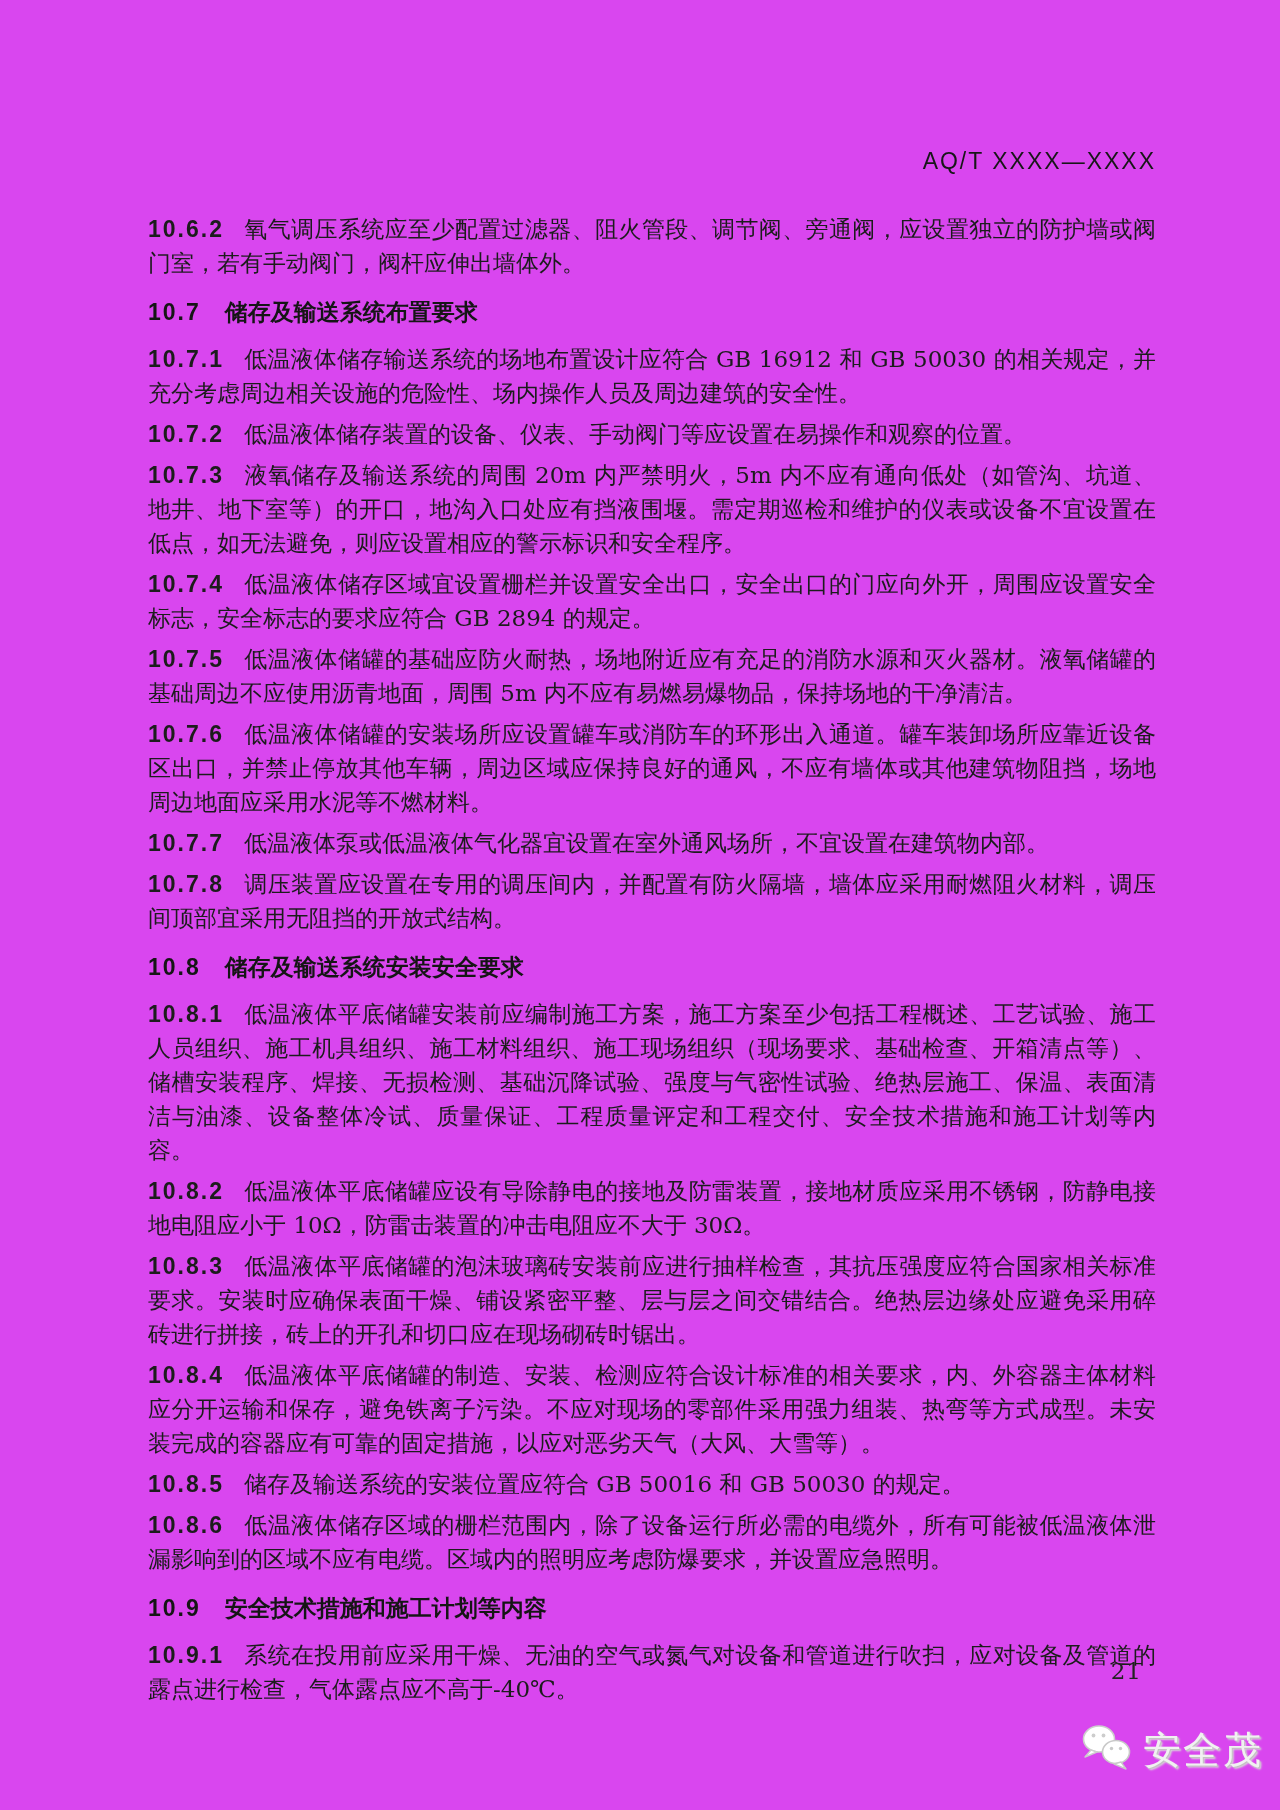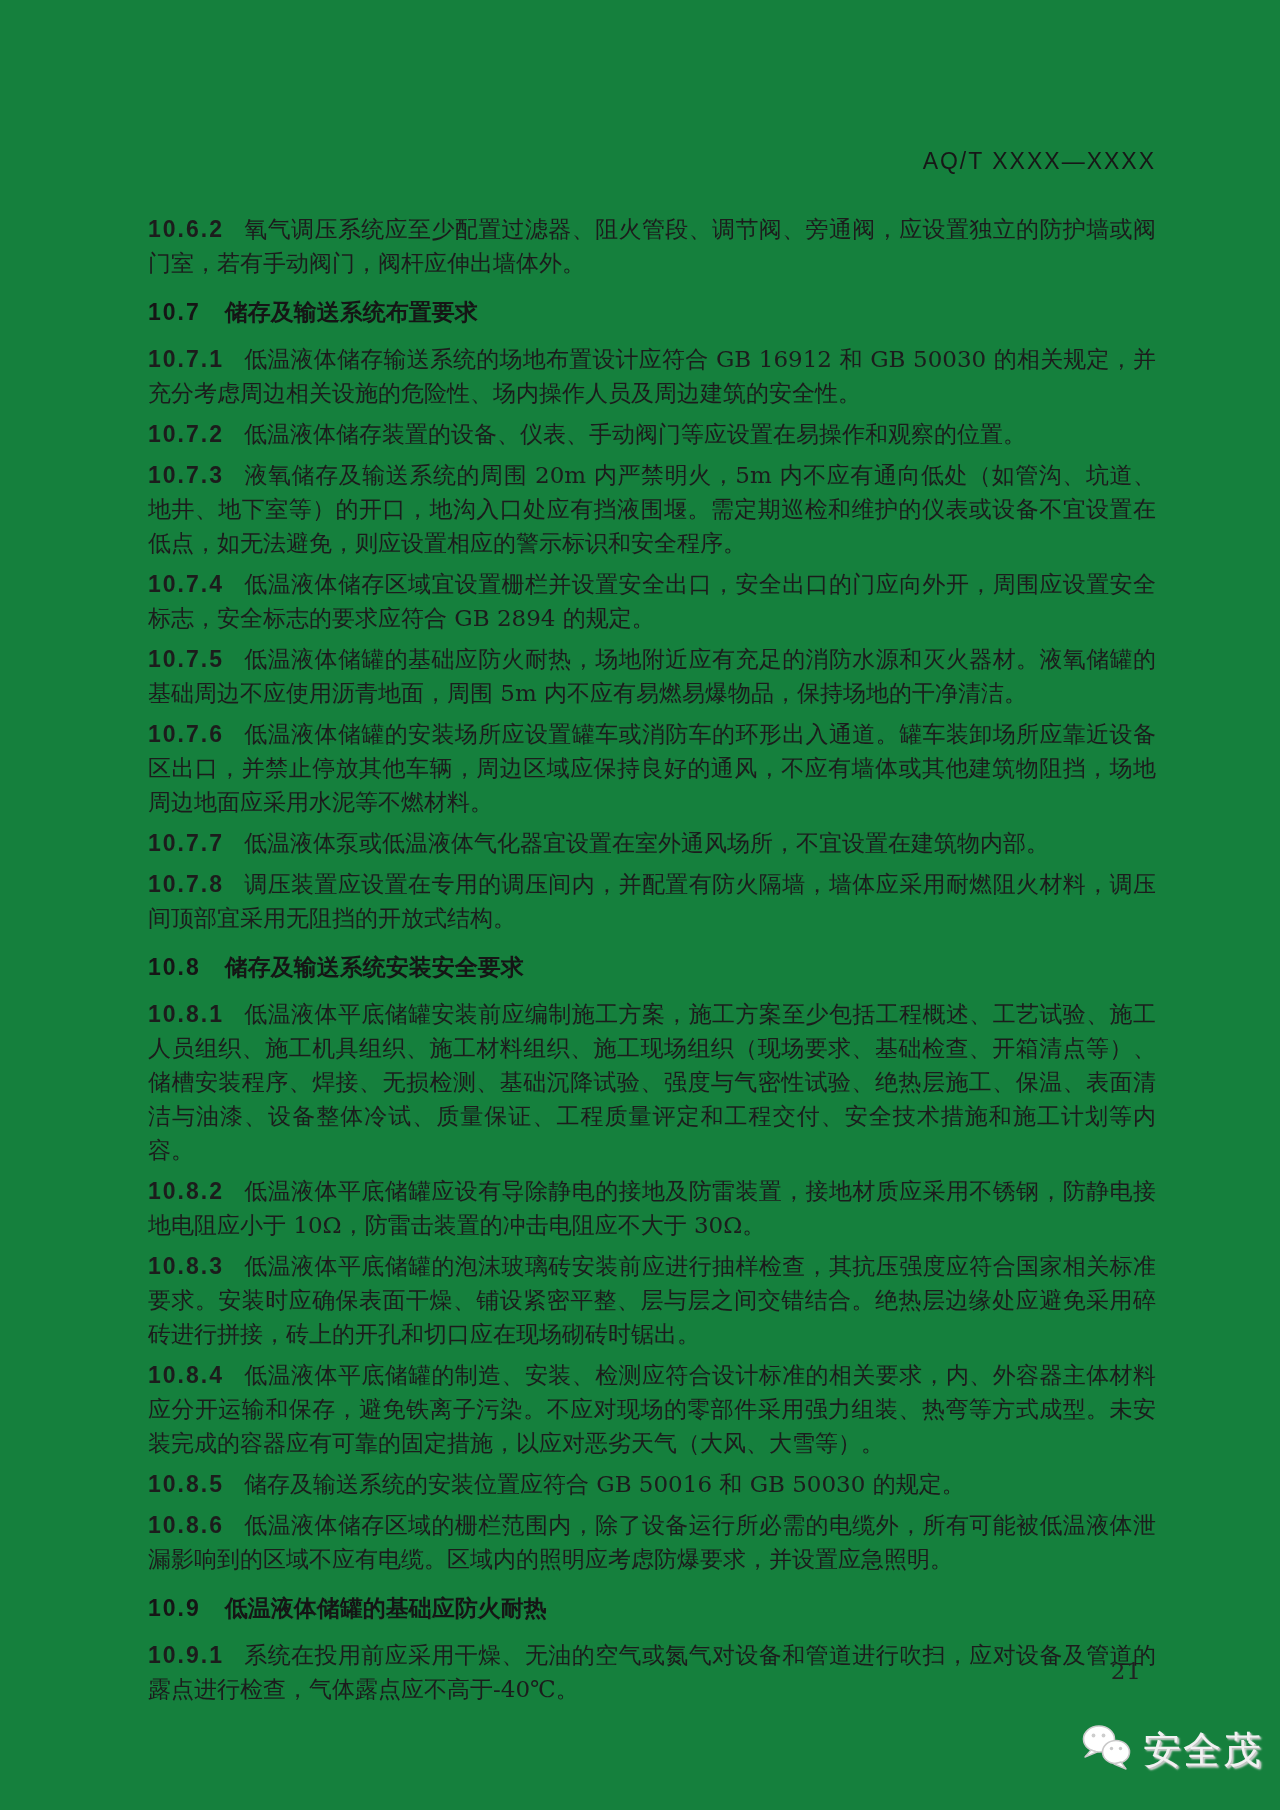--- a/index.html
+++ b/index.html
@@ -2,21 +2,21 @@
 <html><head>
 <meta charset="utf-8">
 <style>
   html, body { margin: 0; padding: 0; }
   body { background: #ffffff; }
 
   .page {
     position: relative;
     width: 1280px;
     height: 1810px;
-    background: #15803d;
+    background: #d946ef;
     overflow: hidden;
     font-family: "DejaVu Serif", "Liberation Serif", serif;
     color: #1c1c1c;
   }
 
   .header-code {
     position: absolute;
     top: 148px;
     left: 148px;
     width: 1008px;
@@ -115,21 +115,21 @@
       <p class="clause"><span class="num">10.7.6</span><span class="txt">低温液体储罐的安装场所应设置罐车或消防车的环形出入通道。罐车装卸场所应靠近设备区出口，并禁止停放其他车辆，周边区域应保持良好的通风，不应有墙体或其他建筑物阻挡，场地周边地面应采用水泥等不燃材料。</span></p>
       <p class="clause"><span class="num">10.7.7</span><span class="txt">低温液体泵或低温液体气化器宜设置在室外通风场所，不宜设置在建筑物内部。</span></p>
       <p class="clause"><span class="num">10.7.8</span><span class="txt">调压装置应设置在专用的调压间内，并配置有防火隔墙，墙体应采用耐燃阻火材料，调压间顶部宜采用无阻挡的开放式结构。</span></p>
       <h2 class="sec-heading"><span class="num">10.8</span><span class="txt">储存及输送系统安装安全要求</span></h2>
       <p class="clause"><span class="num">10.8.1</span><span class="txt">低温液体平底储罐安装前应编制施工方案，施工方案至少包括工程概述、工艺试验、施工人员组织、施工机具组织、施工材料组织、施工现场组织（现场要求、基础检查、开箱清点等）、储槽安装程序、焊接、无损检测、基础沉降试验、强度与气密性试验、绝热层施工、保温、表面清洁与油漆、设备整体冷试、质量保证、工程质量评定和工程交付、安全技术措施和施工计划等内容。</span></p>
       <p class="clause"><span class="num">10.8.2</span><span class="txt">低温液体平底储罐应设有导除静电的接地及防雷装置，接地材质应采用不锈钢，防静电接地电阻应小于 10Ω，防雷击装置的冲击电阻应不大于 30Ω。</span></p>
       <p class="clause"><span class="num">10.8.3</span><span class="txt">低温液体平底储罐的泡沫玻璃砖安装前应进行抽样检查，其抗压强度应符合国家相关标准要求。安装时应确保表面干燥、铺设紧密平整、层与层之间交错结合。绝热层边缘处应避免采用碎砖进行拼接，砖上的开孔和切口应在现场砌砖时锯出。</span></p>
       <p class="clause"><span class="num">10.8.4</span><span class="txt">低温液体平底储罐的制造、安装、检测应符合设计标准的相关要求，内、外容器主体材料应分开运输和保存，避免铁离子污染。不应对现场的零部件采用强力组装、热弯等方式成型。未安装完成的容器应有可靠的固定措施，以应对恶劣天气（大风、大雪等）。</span></p>
       <p class="clause"><span class="num">10.8.5</span><span class="txt">储存及输送系统的安装位置应符合 GB 50016 和 GB 50030 的规定。</span></p>
       <p class="clause"><span class="num">10.8.6</span><span class="txt">低温液体储存区域的栅栏范围内，除了设备运行所必需的电缆外，所有可能被低温液体泄漏影响到的区域不应有电缆。区域内的照明应考虑防爆要求，并设置应急照明。</span></p>
-      <h2 class="sec-heading"><span class="num">10.9</span><span class="txt">低温液体储罐的基础应防火耐热</span></h2>
+      <h2 class="sec-heading"><span class="num">10.9</span><span class="txt">安全技术措施和施工计划等内容</span></h2>
       <p class="clause"><span class="num">10.9.1</span><span class="txt">系统在投用前应采用干燥、无油的空气或氮气对设备和管道进行吹扫，应对设备及管道的露点进行检查，气体露点应不高于-40℃。</span></p>
     </main>
 
   <div class="page-number">
     <span class="inner">21</span>
   </div>
 
   <div class="watermark">
     <span>
       <svg width="54" height="48" viewBox="0 0 54 48" aria-hidden="true">

